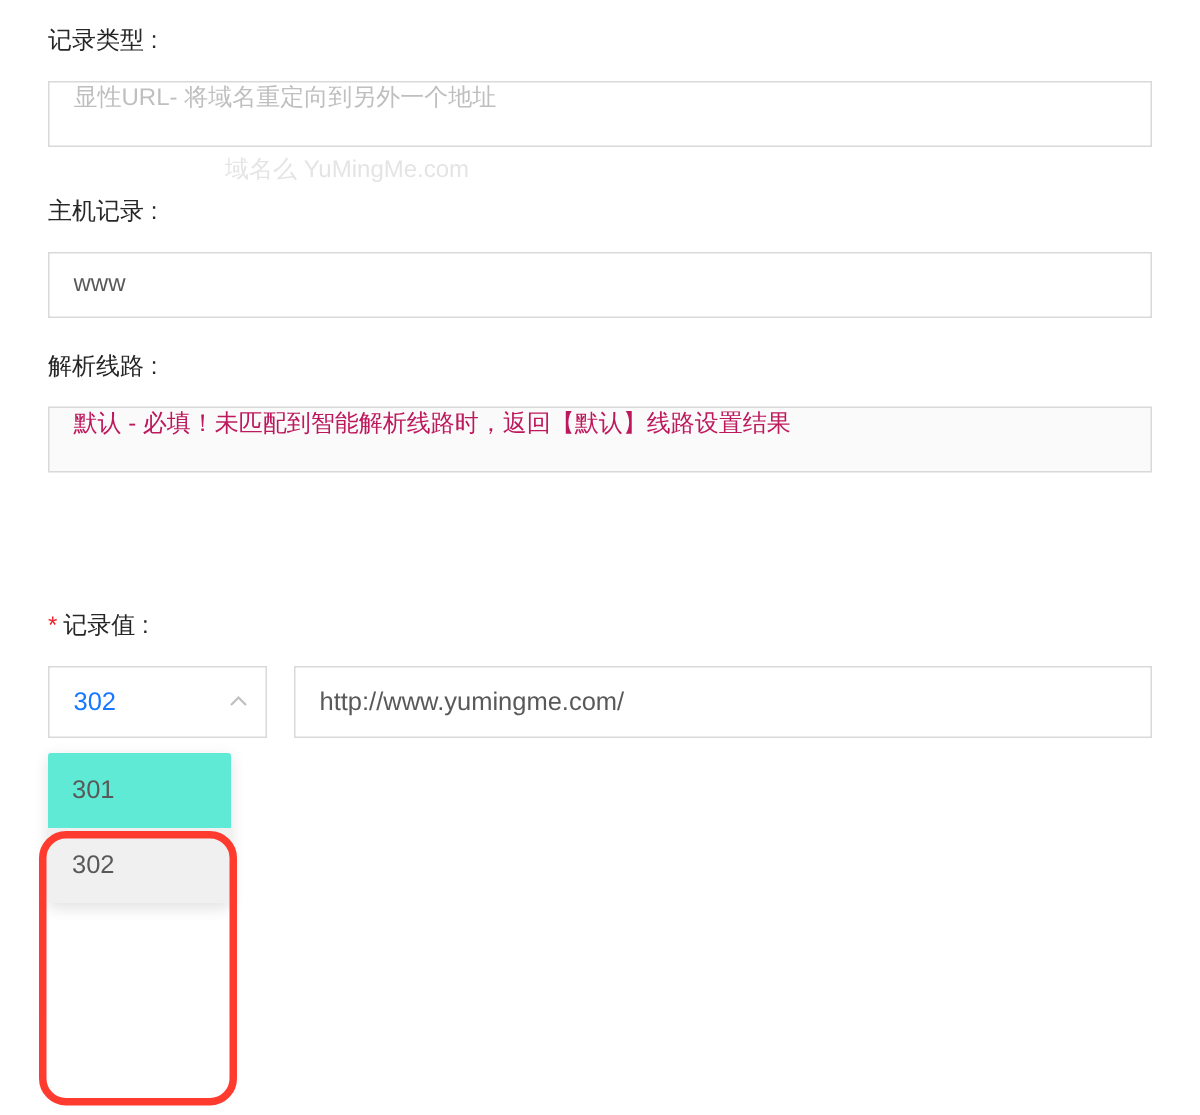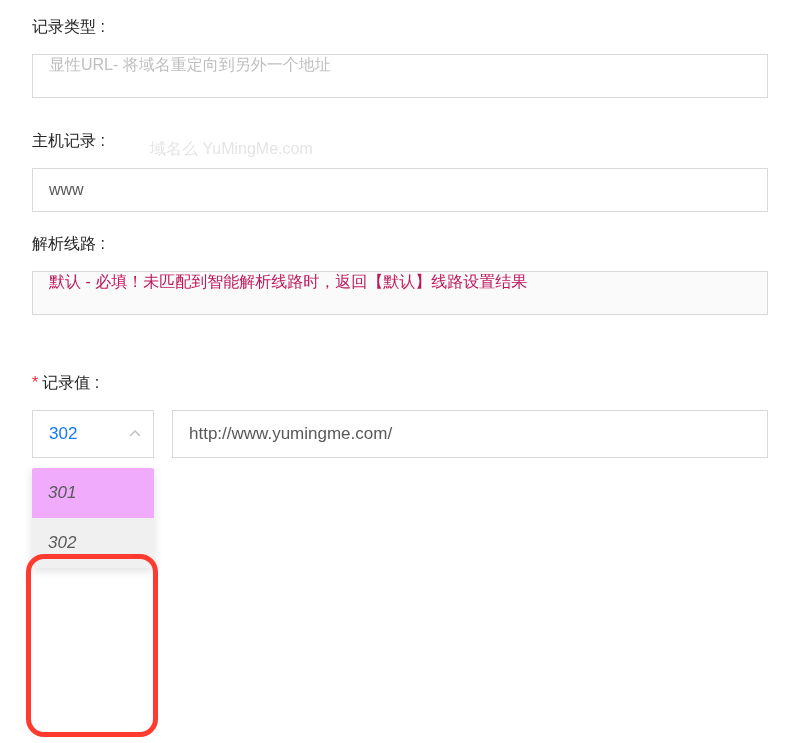--- a/index.html
+++ b/index.html
@@ -49,42 +49,41 @@
       color: #bfbfbf;
     }
     .watermark {
       position: absolute;
       left: 150px;
       top: 103px;
       font-size: 16px;
       color: #cfcfcf;
       opacity: 0.7;
       pointer-events: none;
-      margin-top: 36px;
     }
     .watermark .cn {
       color: #d9d9d9;
     }
     .watermark .en {
       color: #d9d9d9;
     }
     .group-1 { margin-top: 17px; }
     .group-2 { margin-top: 33px; }
     .group-3 { margin-top: 22px; }
-    .group-4 { margin-top: 58px; }
+    .group-4 { margin-top: 92px; }
 
     .record-value-row {
       display: flex;
       gap: 18px;
       align-items: flex-start;
       position: relative;
     }
     .select-wrapper {
       position: relative;
-      width: 122px;
+      width: 146px;
     }
     .select-box {
       width: 100%;
       height: 48px;
       border: 1px solid #d9d9d9;
       background: #fff;
       display: flex;
       align-items: center;
       justify-content: space-between;
       padding: 0 12px 0 16px;
@@ -111,25 +110,24 @@
       padding: 0 16px;
       font-size: 17px;
       color: #595959;
       outline: none;
     }
     .dropdown-panel {
       position: absolute;
       top: 58px;
       left: 0;
       width: 122px;
-      background: #f0abfc;
+      background: #5eead4;
       box-shadow: 0 3px 10px rgba(0,0,0,0.12);
       z-index: 3;
       border-radius: 2px;
-      font-style: italic;
     }
     .dropdown-option {
       height: 50px;
       display: flex;
       align-items: center;
       padding: 0 16px;
       font-size: 17px;
       color: #595959;
       cursor: pointer;
     }

